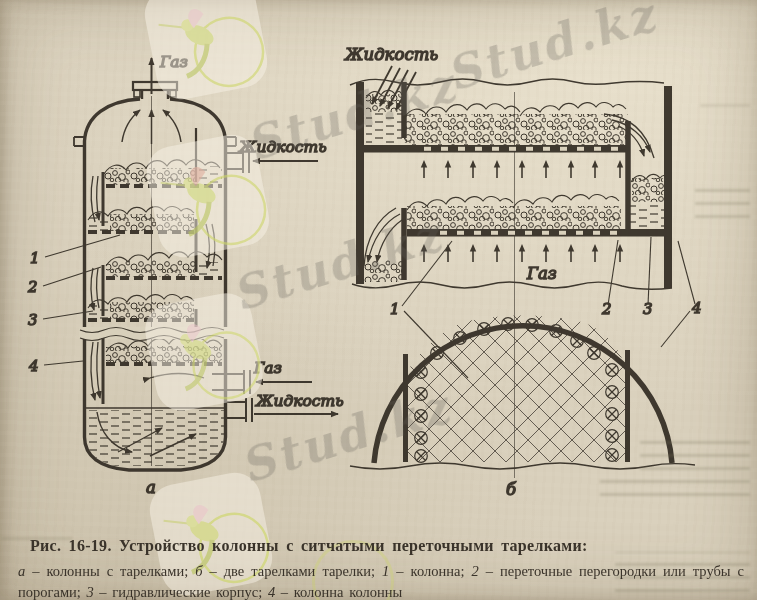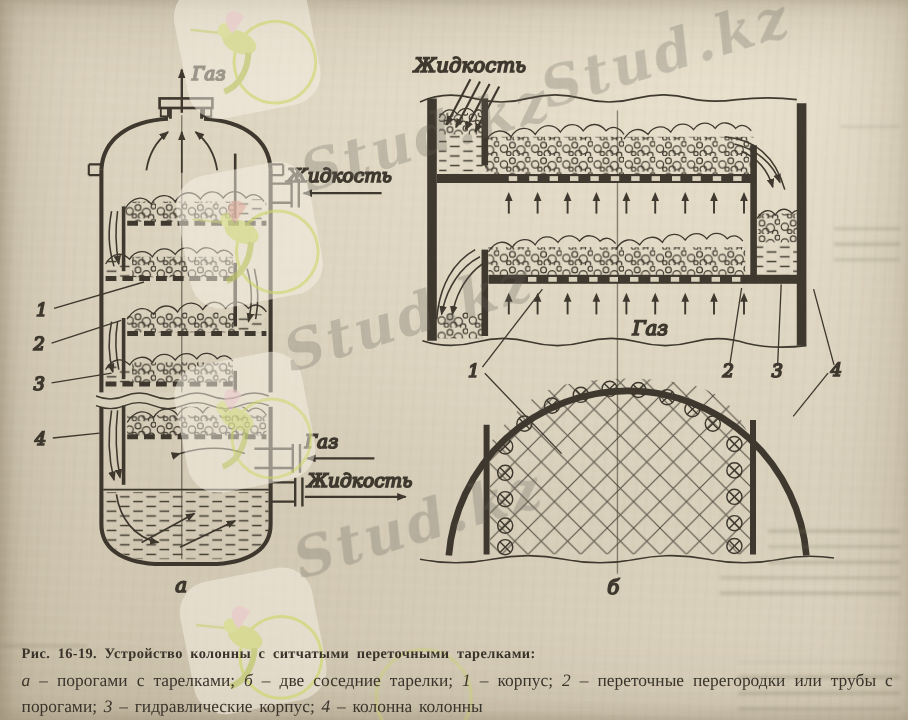--- a/index.html
+++ b/index.html
@@ -21,21 +21,21 @@
   .wm-tile{position:absolute;width:112px;height:112px;border-radius:26px;
     background:rgba(247,242,230,.5);transform:rotate(-11deg);pointer-events:none;}
   .wm-text{position:absolute;font:italic 700 46px "DejaVu Serif", serif;
     color:rgba(100,97,90,.27);letter-spacing:3px;transform:rotate(-17deg);
     transform-origin:left center;white-space:nowrap;pointer-events:none;}
   .wm-ring{position:absolute;width:76px;height:76px;border:3px solid rgba(203,212,100,.33);
     border-radius:50%;pointer-events:none;}
   .bleed{position:absolute;pointer-events:none;filter:blur(1.3px);opacity:.5;
     background:repeating-linear-gradient(0deg, rgba(0,0,0,0) 0 4px, rgba(122,118,92,.5) 4px 7px, rgba(0,0,0,0) 7px 13px);}
   .caption{position:absolute;left:18px;top:537px;width:726px;color:#3a332a;}
-  .cap-title{font-weight:700;font-size:12px;letter-spacing:.3px;word-spacing:3px;}
+  .cap-title{font-weight:700;font-size:16px;letter-spacing:.3px;word-spacing:3px;margin-left:12px;}
   .cap-legend{margin-top:6px;font-size:14.5px;line-height:1.45;text-align:justify;word-spacing:2px;}
   .lk{font-style:italic;}
 </style>
 </head>
 <body>
 
 <div class="page">
   <div class="noise"></div>
 
   <svg width="757" height="600" viewBox="0 0 757 600" style="position:absolute;left:0;top:0">
@@ -405,21 +405,21 @@
   <div class="bleed" style="left:695px;top:188px;width:55px;height:34px;"></div>
   <div class="bleed" style="left:700px;top:95px;width:50px;height:16px;opacity:.3;"></div>
   <div class="bleed" style="left:640px;top:440px;width:110px;height:34px;"></div>
   <div class="bleed" style="left:600px;top:480px;width:150px;height:20px;"></div>
   <div class="bleed" style="left:615px;top:552px;width:135px;height:44px;"></div>
   <div class="bleed" style="left:2px;top:531px;width:70px;height:13px;opacity:.35;"></div>
 
   <div class="caption">
     <div class="cap-title">Рис. 16-19. Устройство колонны с ситчатыми переточными тарелками:</div>
     <div class="cap-legend">
-      <span><span class="lk">а</span><span> – </span><span>порогами с тарелками; </span></span>
-      <span><span class="lk">б</span><span> – </span><span>две соседние тарелки; </span></span>
-      <span><span class="lk">1</span><span> – </span><span>корпус; </span></span>
+      <span><span class="lk">а</span><span> – </span><span>колонны с тарелками; </span></span>
+      <span><span class="lk">б</span><span> – </span><span>две тарелками тарелки; </span></span>
+      <span><span class="lk">1</span><span> – </span><span>колонна; </span></span>
       <span><span class="lk">2</span><span> – </span><span>переточные перегородки или трубы с порогами; </span></span>
       <span><span class="lk">3</span><span> – </span><span>гидравлические корпус; </span></span>
       <span><span class="lk">4</span><span> – </span><span>колонна колонны</span></span>
     </div>
   </div>
 </div>
 
 </body></html>

